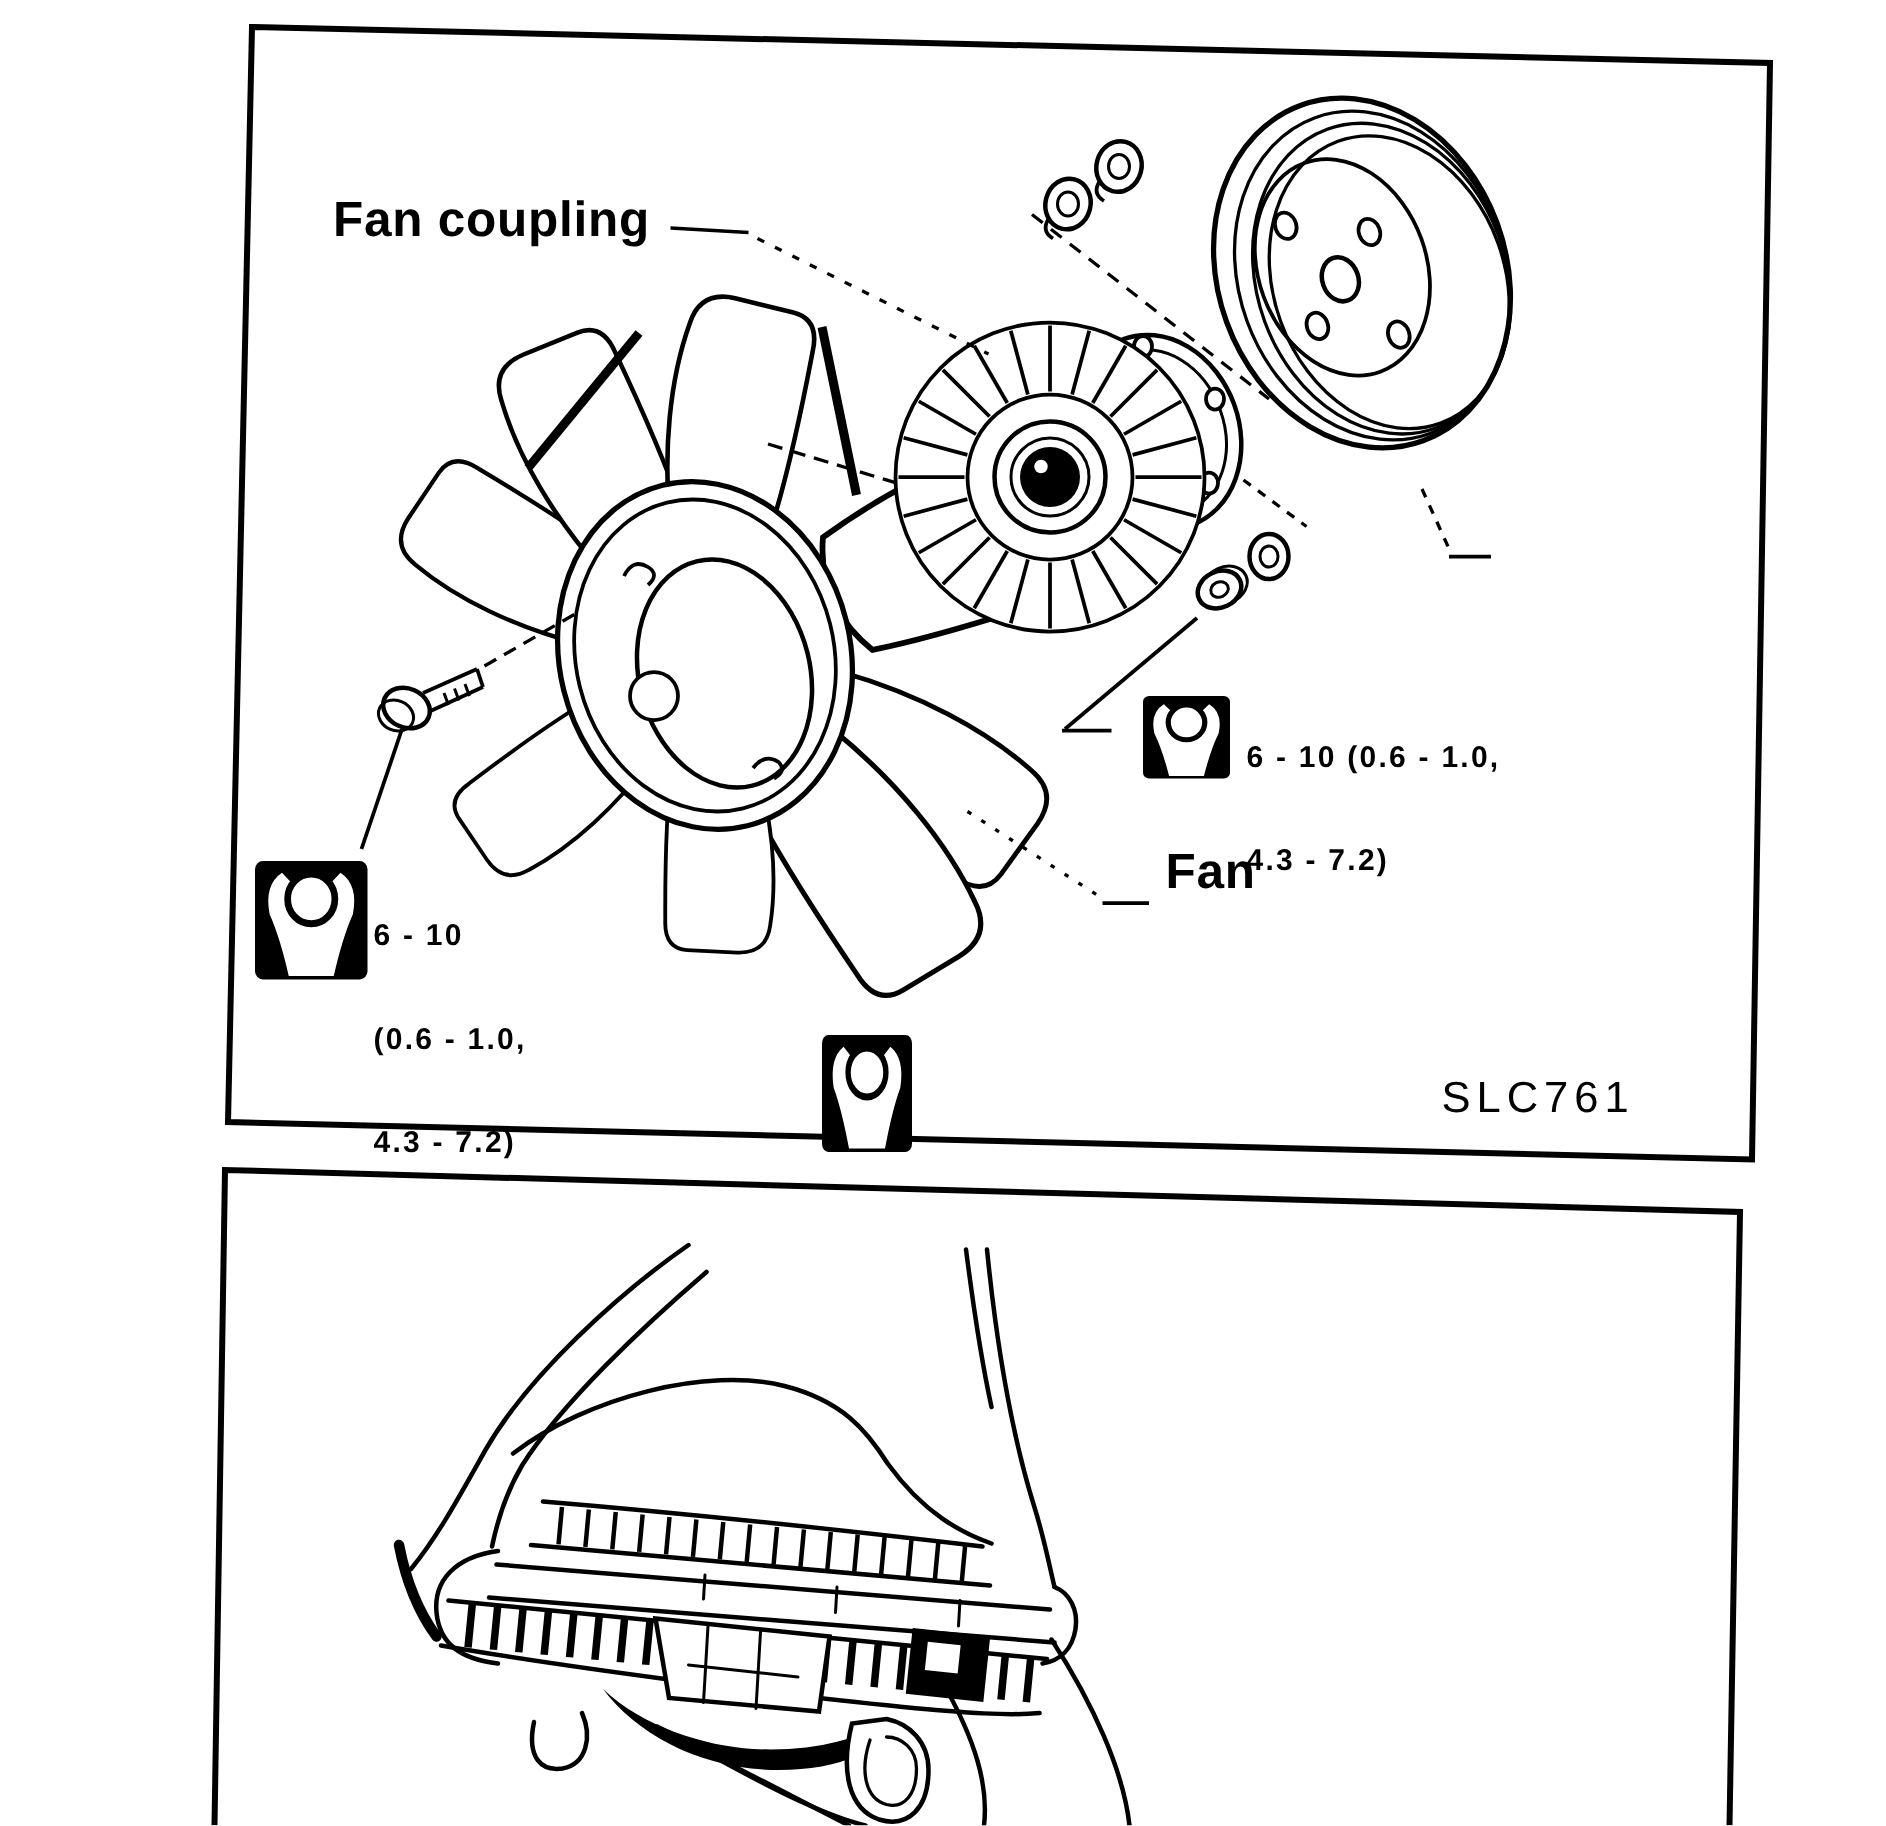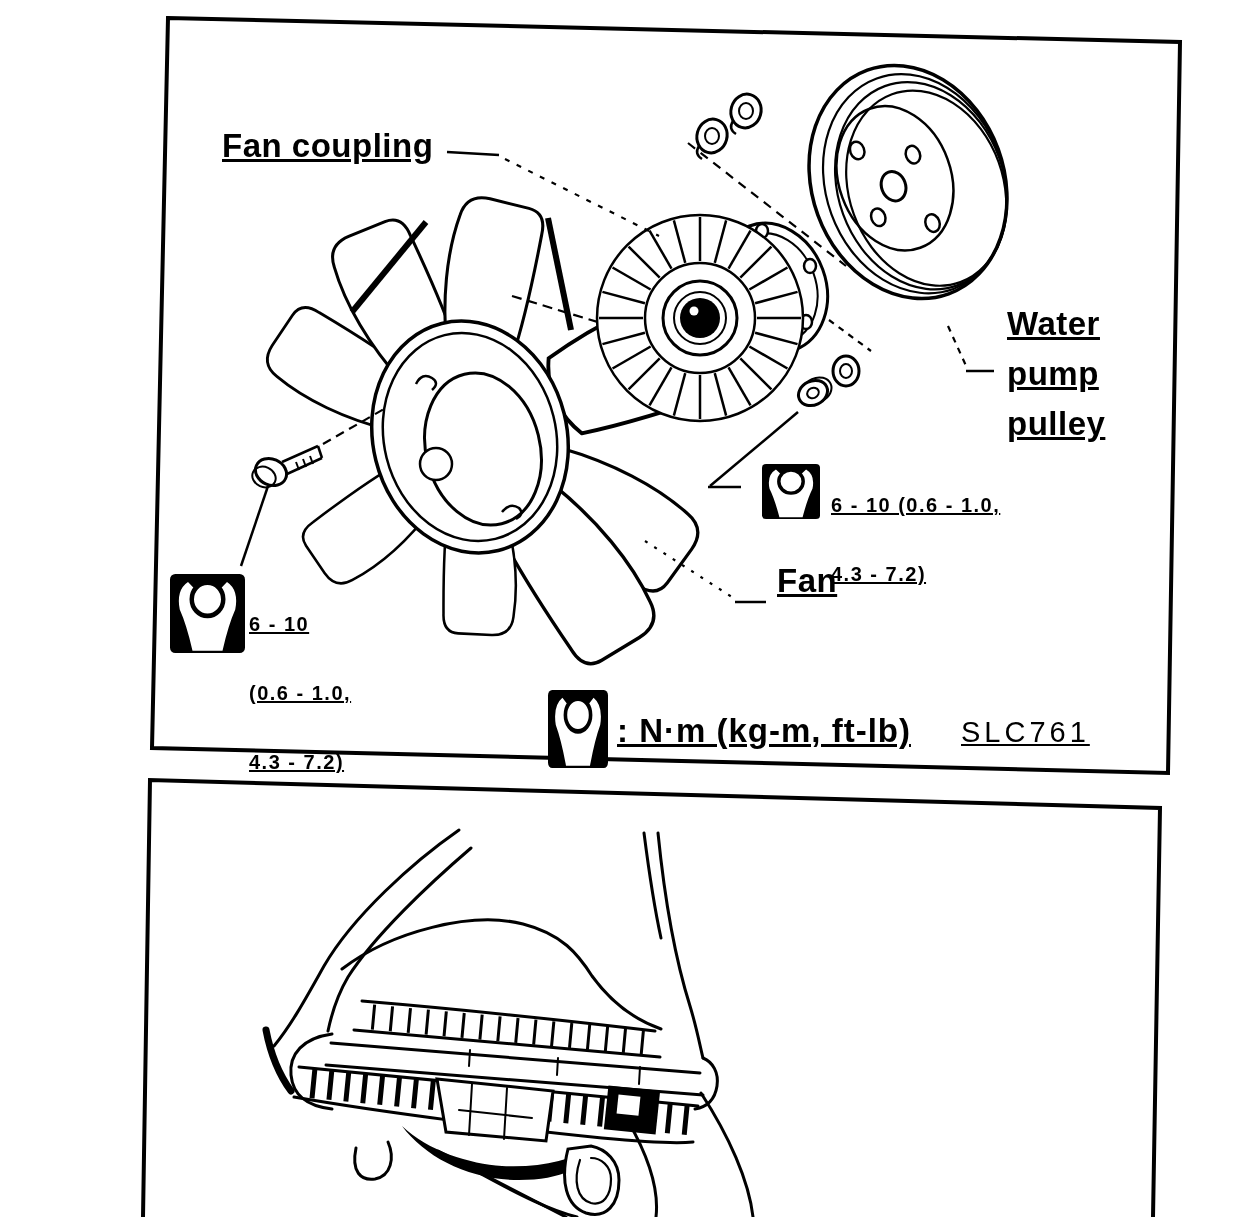--- a/index.html
+++ b/index.html
@@ -1,20 +1,20 @@
 <!DOCTYPE html>
 <html><head>
 <meta charset="utf-8">
 <style>
   html,body{margin:0;padding:0;background:#fff;}
   #stage{position:relative;width:1257px;height:1217px;background:#ffffff;overflow:hidden;
          font-family:"Liberation Sans",sans-serif;color:#000;}
   #art{position:absolute;left:0;top:0;width:1257px;height:1217px;}
   .lbl{position:absolute;font-weight:700;font-size:33px;line-height:1.05;letter-spacing:0.5px;
-       white-space:pre-line;color:#000;text-decoration:underline;}
+       white-space:pre-line;color:#000;}
   .lbl.num{font-size:20px;line-height:69px;letter-spacing:1.5px;}
   #fan-coupling-label{left:222px;top:129px;}
   #water-pump-pulley-label{left:1007px;top:299px;line-height:50px;}
   #fan-label{left:777px;top:564px;}
   #torque-spec-left{left:249px;top:590px;}
   #torque-spec-right{left:831px;top:471px;}
   #legend-note{left:617px;top:714px;letter-spacing:1px;}
   #figure-code{left:961px;top:717px;font-weight:400;font-size:29px;letter-spacing:4px;}
 </style>
 </head>
@@ -201,24 +201,20 @@
         <path d="M 701,1093 C 729,1136 749,1181 753,1217"></path>
 
         <path d="M 658,833 C 664,893 673,952 690,1006 C 697,1029 700,1046 703,1058"></path>
         <path d="M 703,1058 C 713,1062 719,1073 717,1086 C 715,1099 707,1107 695,1109"></path>
         <path d="M 644,833 C 649,872 654,906 661,938"></path>
       </g>
     </g>
   </svg>
 
   <div class="lbl" id="fan-coupling-label">Fan coupling</div>
-  <div class="lbl" id="water-pump-pulley-label">Water
-pump
-pulley</div>
   <div class="lbl" id="fan-label">Fan</div>
   <div class="lbl num" id="torque-spec-left">6 - 10
 (0.6 - 1.0,
 4.3 - 7.2)</div>
   <div class="lbl num" id="torque-spec-right">6 - 10 (0.6 - 1.0,
 4.3 - 7.2)</div>
-  <div class="lbl" id="legend-note">: N·m (kg-m, ft-lb)</div>
   <div class="lbl" id="figure-code">SLC761</div>
 </div>
 
 </body></html>

